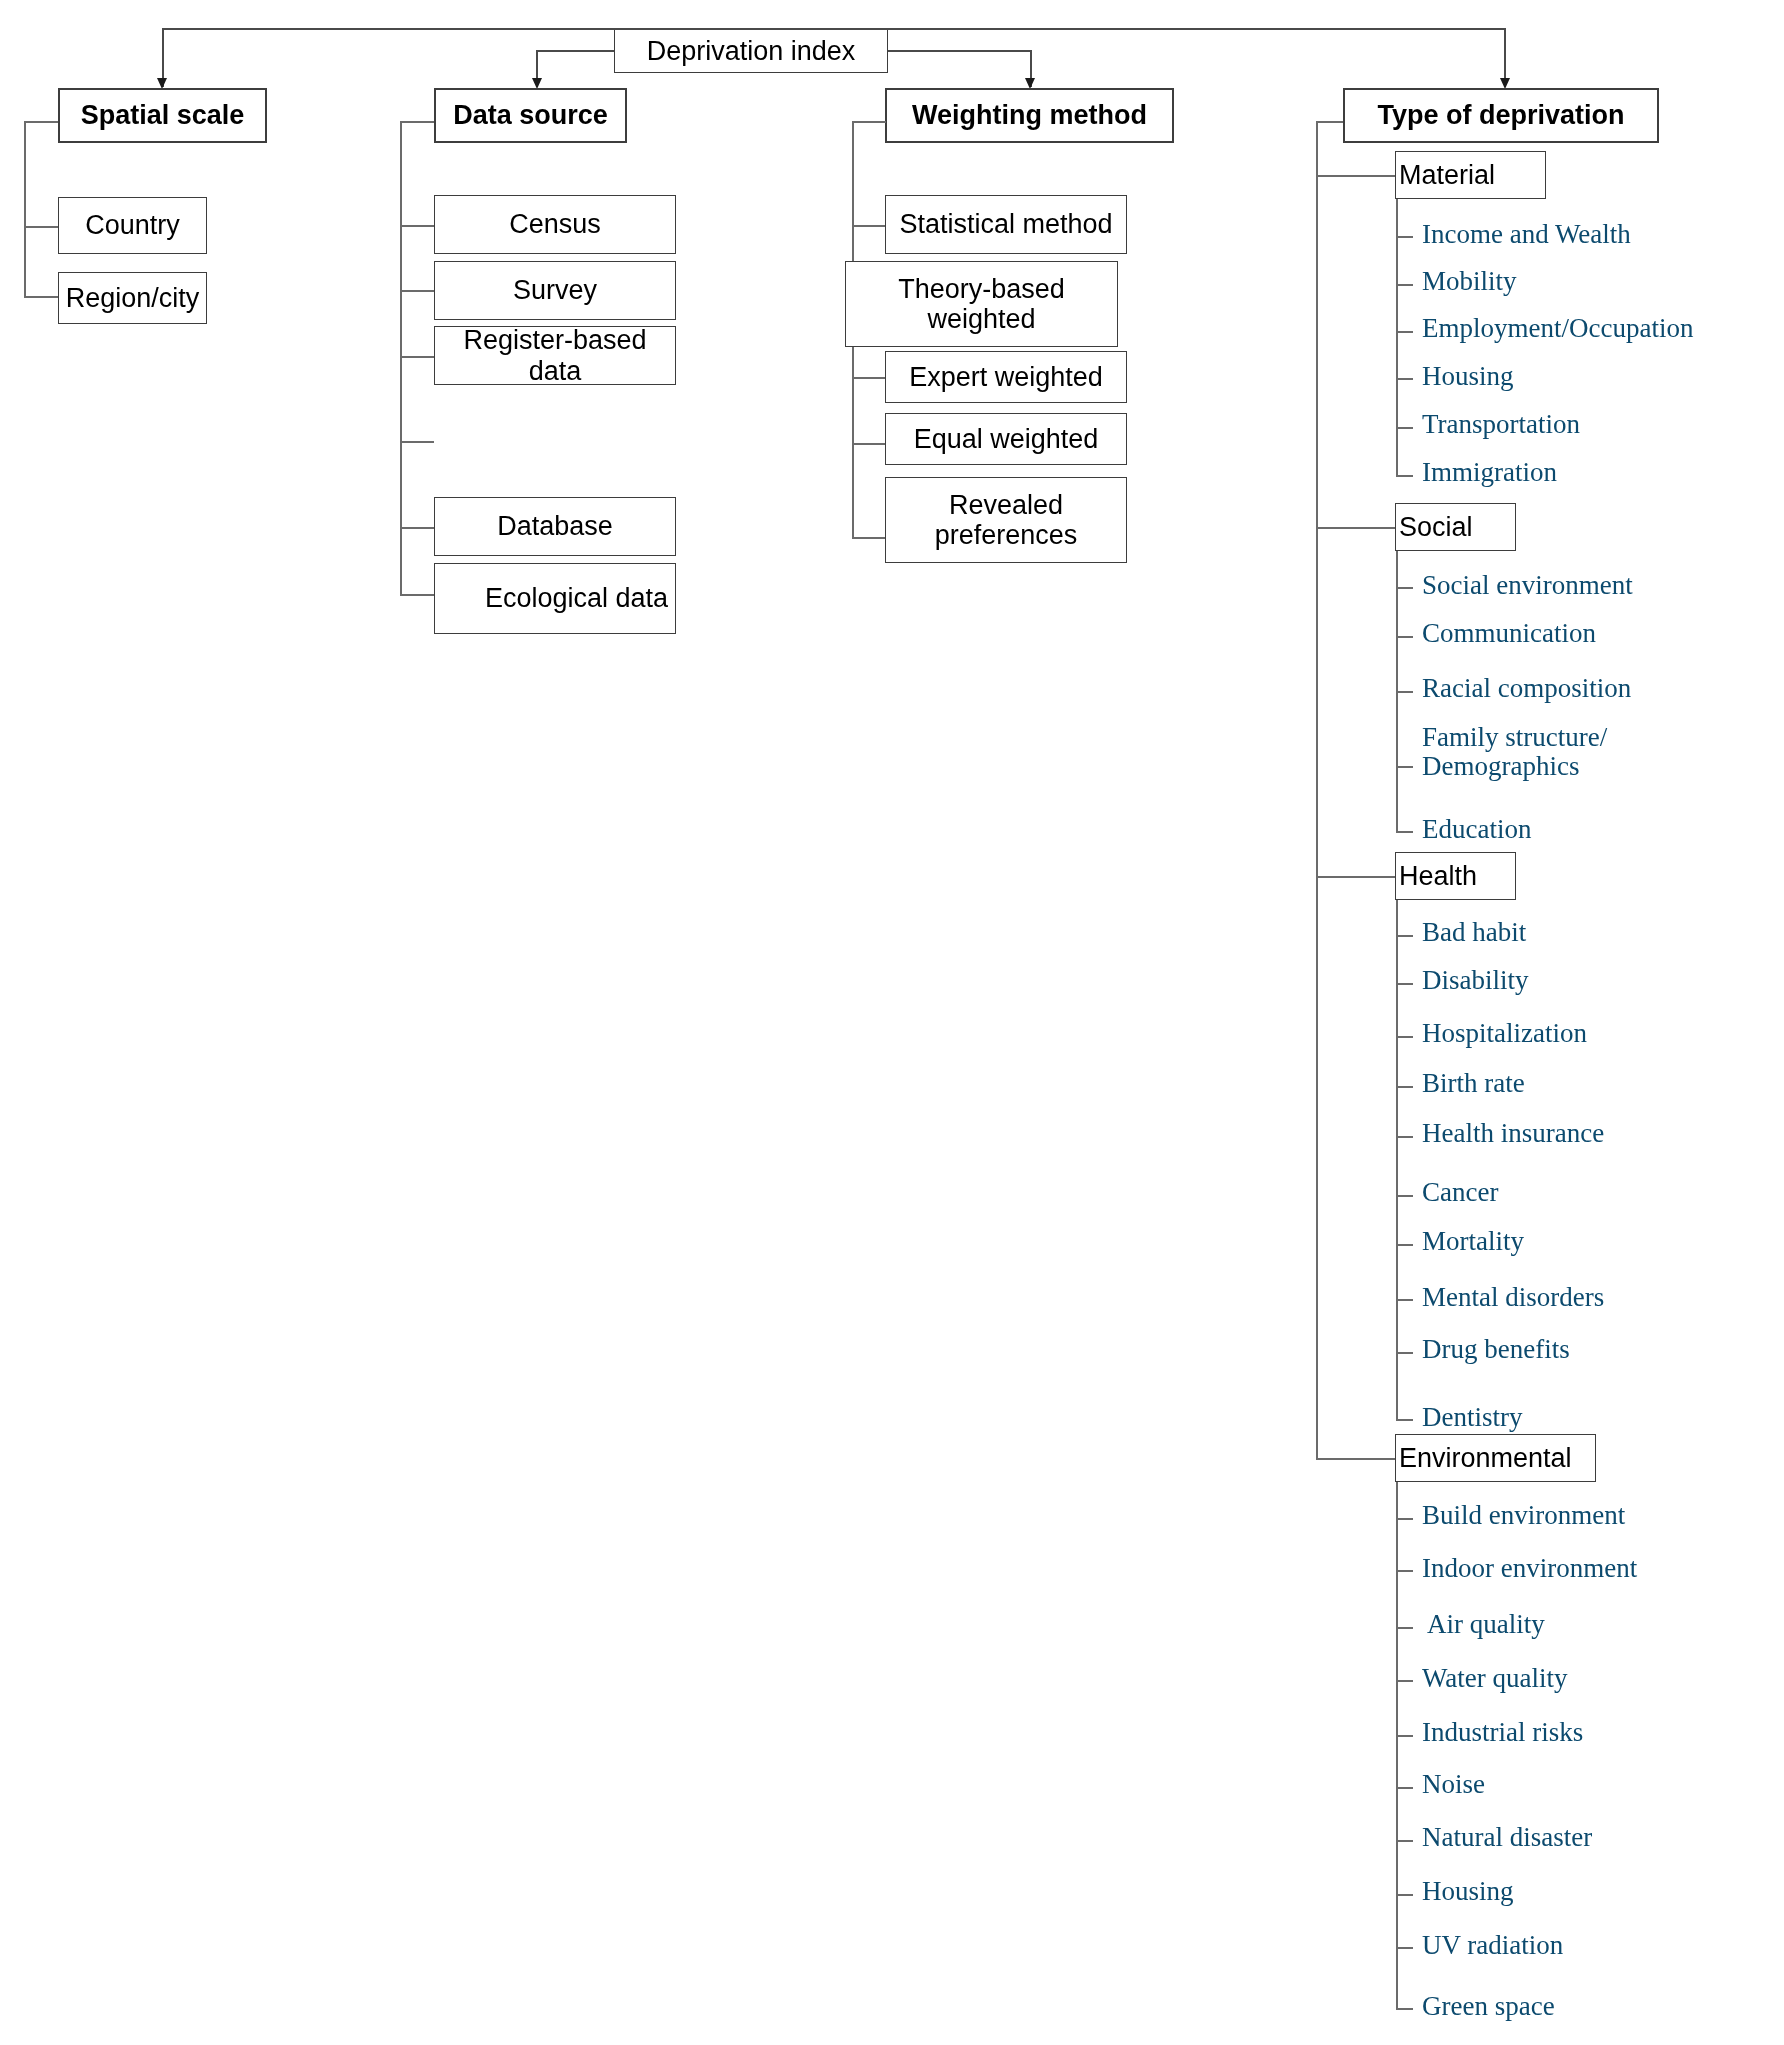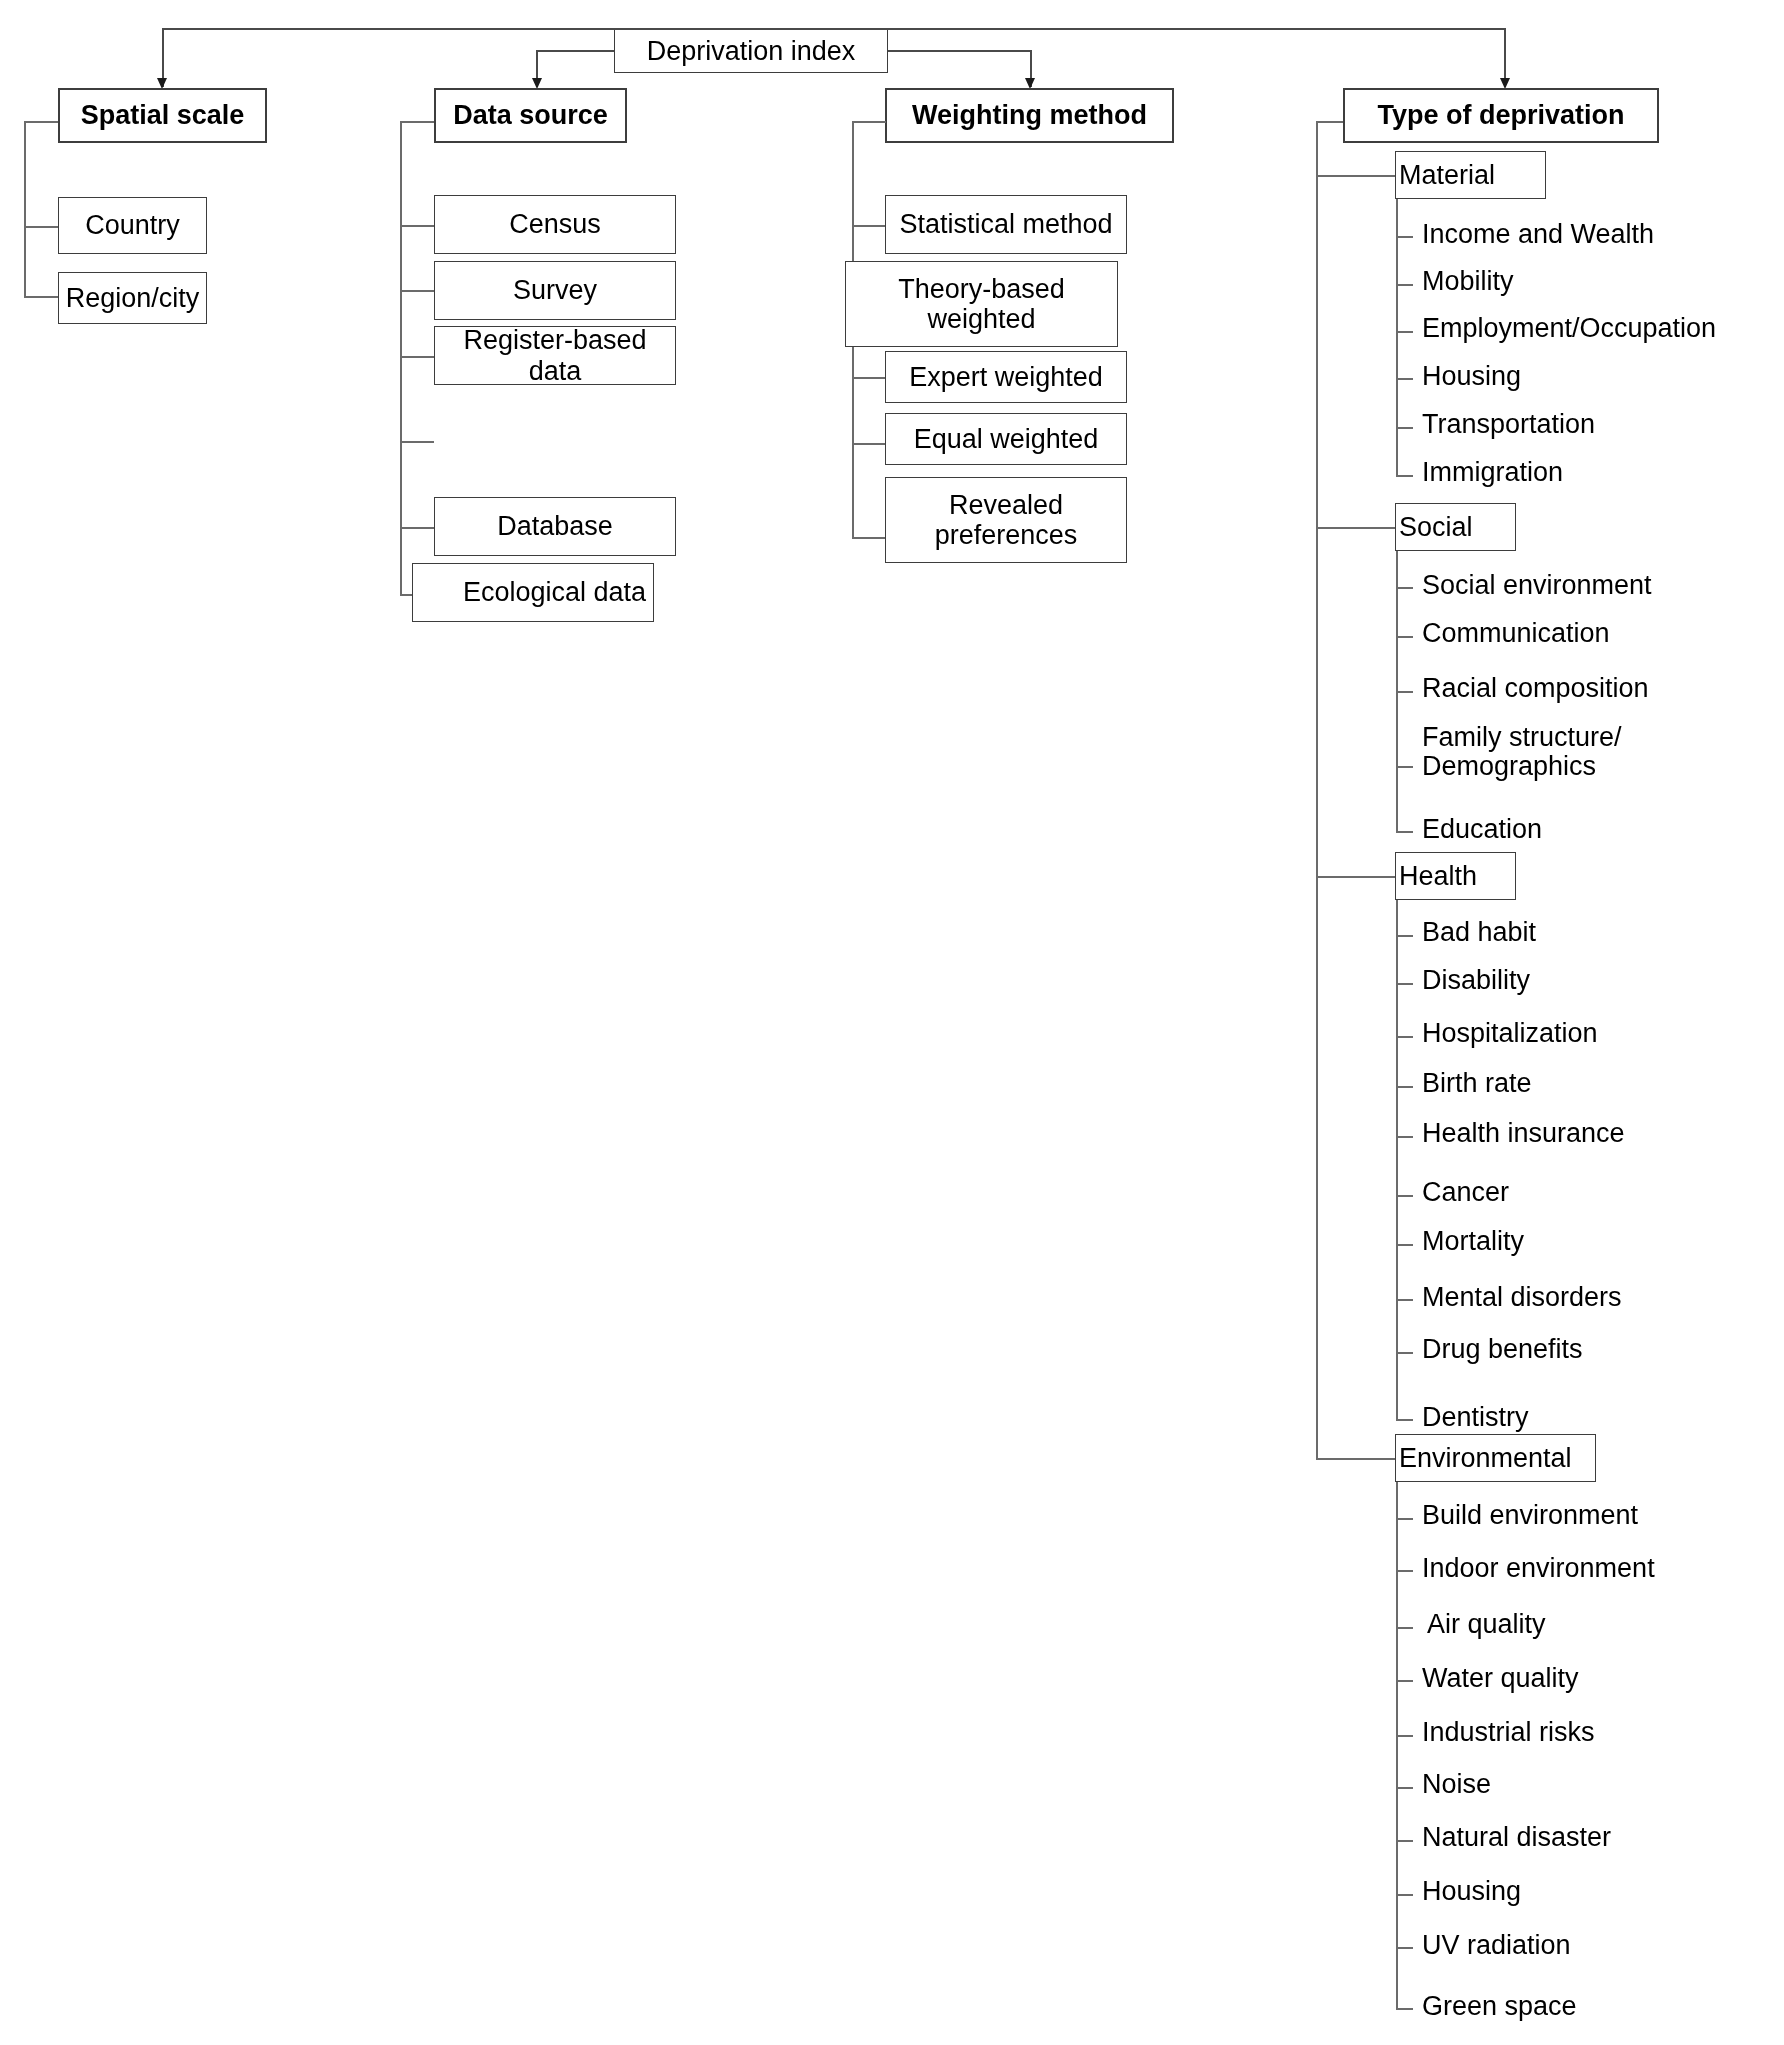--- a/index.html
+++ b/index.html
@@ -50,23 +50,24 @@
     border-width: 1.5px;
     justify-content: flex-start;
     text-align: left;
     padding-left: 3px;
   }
 
   
   .leaf {
     position: absolute;
     font-size: 27px;
-    color: #000000;
+    color: #0c4a6e;
     white-space: nowrap;
     line-height: 1.08;
+    font-family: Liberation Serif, serif;
   }
   .leaf.two-line { white-space: normal; }
 
   
   .vline {
     position: absolute;
     background: #6b6b6b;
     width: 1.5px;
   }
   .hline {
@@ -150,21 +151,21 @@
   </div>
   <div class="box lvl2" style="left:434px; top:261px; width:242px; height:59px;">
     <span>Survey</span>
   </div>
   <div class="box lvl2" style="left:434px; top:326px; width:242px; height:59px;">
     <span>Register-based data</span>
   </div>
   <div class="box lvl2" style="left:434px; top:497px; width:242px; height:59px;">
     <span>Database</span>
   </div>
-  <div class="box lvl2" style="left:412px; top:563px; width:242px; height:59px;padding-left:48px;">
+  <div class="box lvl2" style="left:434px; top:563px; width:242px; height:71px;padding-left:48px;">
     <span>Ecological data</span>
   </div>
 
   <div class="box lvl1" style="left:885px; top:88px; width:289px; height:55px;">
     <span>Weighting method</span>
   </div>
 
   <div class="vline" style="left:852px; top:121px; height:417px;"></div>
   <div class="tick" style="left:852px; top:121px; width:34px;"></div>
   <div class="tick" style="left:852px; top:225px; width:34px;"></div>

